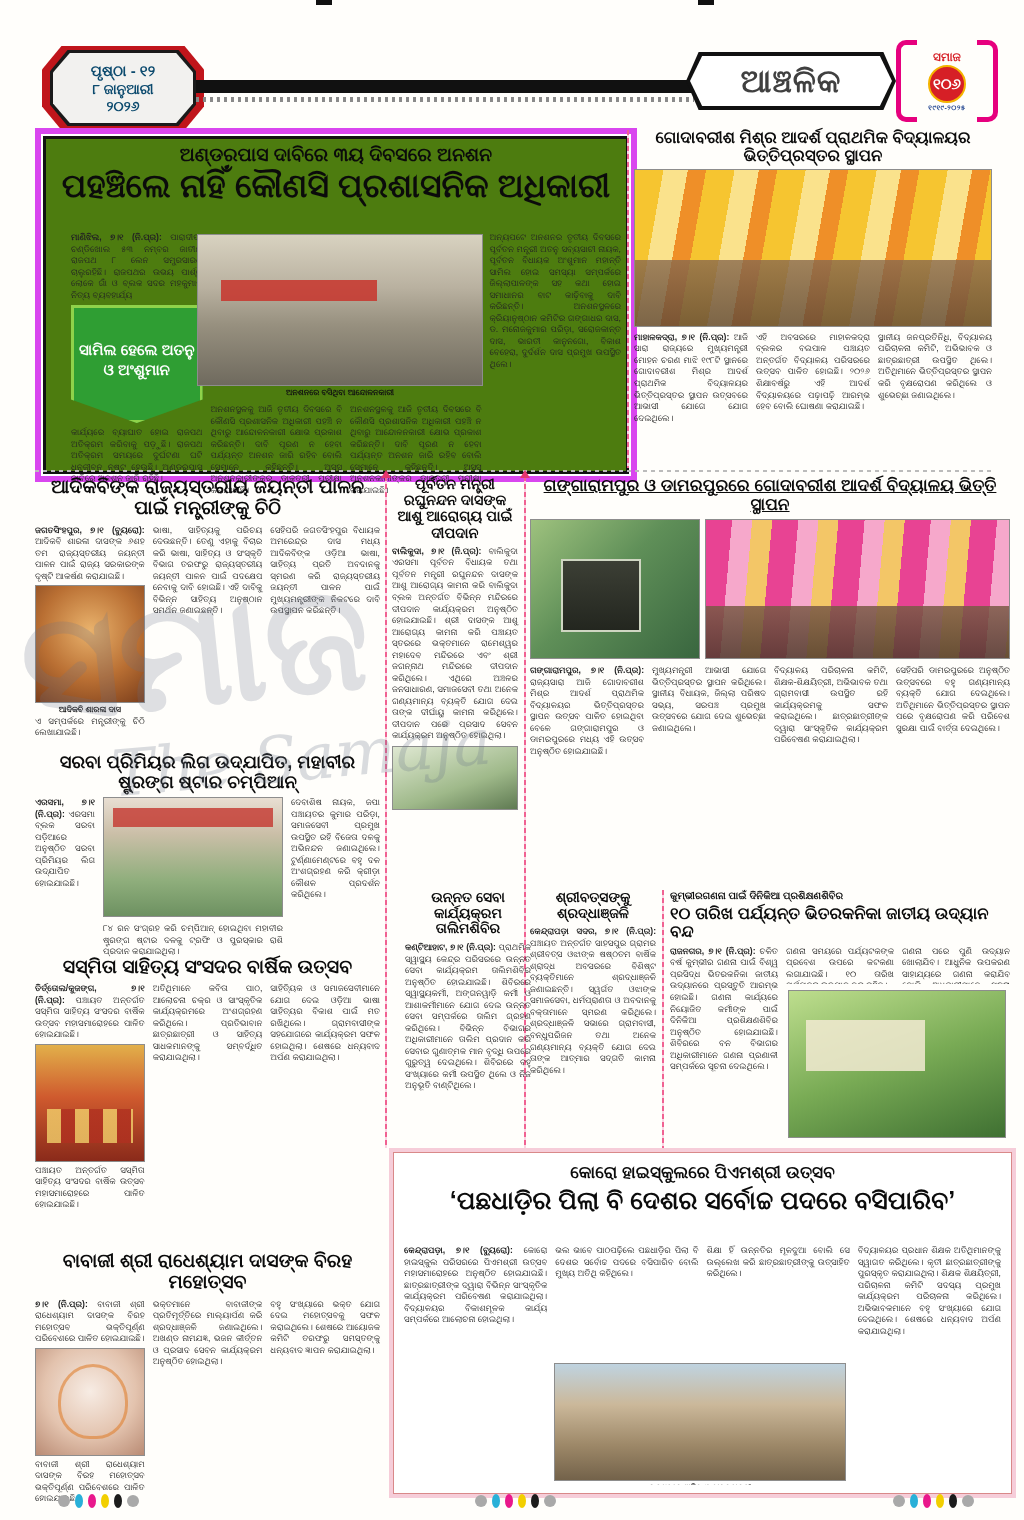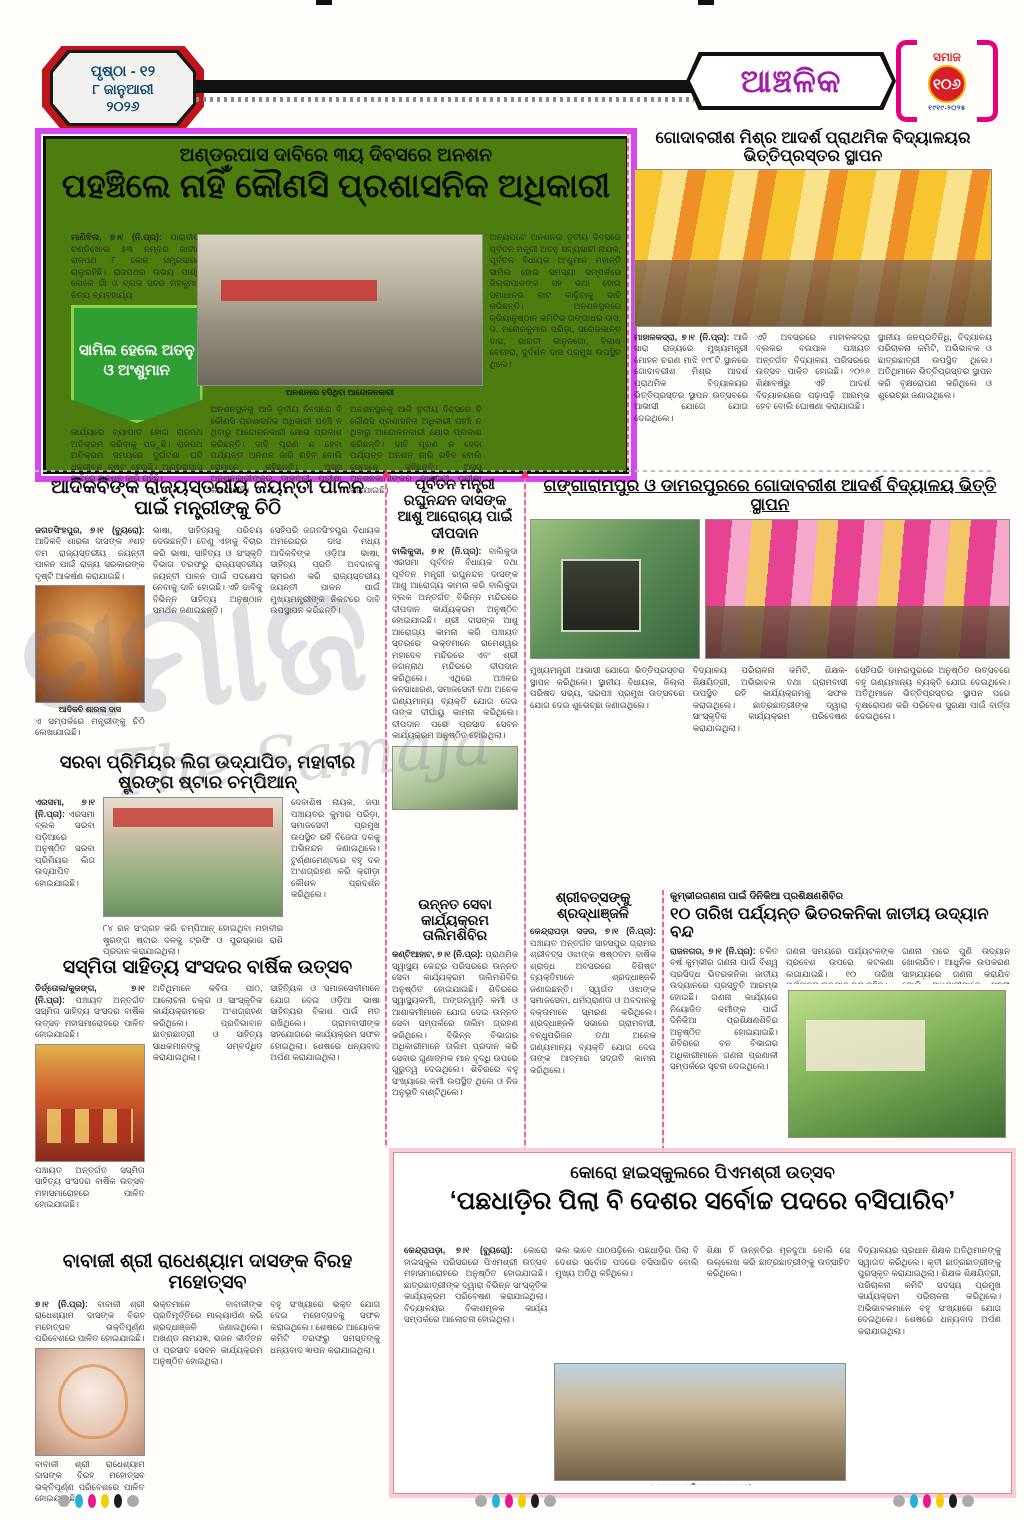--- a/index.html
+++ b/index.html
@@ -16,21 +16,21 @@
       display:flex;flex-direction:column;align-items:center;justify-content:center;gap:1px;}
   .badge-face div{font-weight:bold;color:#0c4a6e;line-height:1.15;}
   .hdr-bar{position:absolute;left:196px;top:80px;width:498px;height:13px;background:#111;}
   .hdr-dots{position:absolute;left:196px;top:97px;width:498px;height:5px;
       background:repeating-linear-gradient(90deg,#8a8a8a 0 3px,transparent 3px 7px);}
   .section-outer{position:absolute;left:686px;top:52px;width:210px;height:58px;background:#111;
       clip-path:polygon(6% 0,94% 0,100% 50%,94% 100%,6% 100%,0 50%);}
   .section-inner{position:absolute;left:4px;top:4px;right:4px;bottom:4px;background:#fff;
       clip-path:polygon(6% 0,94% 0,100% 50%,94% 100%,6% 100%,0 50%);
       display:flex;align-items:center;justify-content:center;}
-  .section-title{font-size:32px;font-weight:bold;color:#a21caf;letter-spacing:1px;}
+  .section-title{font-size:32px;font-weight:bold;color:#404040;letter-spacing:1px;}
   .logo{position:absolute;left:896px;top:40px;width:102px;height:82px;}
   .logo .bracket{position:absolute;top:0;bottom:0;width:16px;border:5px solid #e6007e;}
   .logo .bl{left:0;border-right:none;border-radius:10px 0 0 10px;}
   .logo .br{right:0;border-left:none;border-radius:0 10px 10px 0;}
   .logo-stack{position:absolute;left:16px;right:16px;top:2px;bottom:2px;display:flex;
       flex-direction:column;align-items:center;justify-content:center;}
   .logo-name{font-size:12px;font-weight:bold;color:#d61f26;}
   .logo-circle{width:34px;height:34px;border-radius:50%;background:#d61f26;color:#fff;
       display:flex;align-items:center;justify-content:center;font-weight:bold;font-size:15px;
       border:2px solid #f4b400;margin:1px 0;}
@@ -214,20 +214,24 @@
   </div>
 
   <div style="position:absolute;left:530px;top:476px;width:480px;height:408px;">
     <div class="headline" style="font-size:17px;text-decoration:underline;">ଗଙ୍ଗାରାମପୁର ଓ ଡାମରପୁରରେ ଗୋଦାବରୀଶ ଆଦର୍ଶ ବିଦ୍ୟାଳୟ ଭିତ୍ତି ସ୍ଥାପନ</div>
     <div style="display:flex;gap:5px;margin-top:5px;">
       <div class="photo ph-stone" style="width:170px;height:140px;"></div>
       <div class="photo ph-pink" style="flex:1;height:140px;"></div>
     </div>
     <div class="cols body-text" style="margin-top:6px;height:226px;overflow:hidden;">
       <div class="col">
+        <span class="dl">ଗଙ୍ଗାରାମପୁର, ୭।୧ (ନି.ପ୍ର):</span>
+        <span>ରାଜ୍ୟସାରା ଆଜି ଗୋଦାବରୀଶ ମିଶ୍ର ଆଦର୍ଶ ପ୍ରାଥମିକ ବିଦ୍ୟାଳୟର ଭିତ୍ତିପ୍ରସ୍ତର ସ୍ଥାପନ ଉତ୍ସବ ପାଳିତ ହୋଇଥିବା ବେଳେ ଗଙ୍ଗାରାମପୁର ଓ ଡାମରପୁରରେ ମଧ୍ୟ ଏହି ଉତ୍ସବ ଅନୁଷ୍ଠିତ ହୋଇଯାଇଛି।</span>
+      </div>
+      <div class="col">
         <span>ମୁଖ୍ୟମନ୍ତ୍ରୀ ଆଭାସୀ ଯୋଗେ ଭିତ୍ତିପ୍ରସ୍ତର ସ୍ଥାପନ କରିଥିଲେ। ସ୍ଥାନୀୟ ବିଧାୟକ, ଜିଲ୍ଲା ପରିଷଦ ସଭ୍ୟ, ସରପଞ୍ଚ ପ୍ରମୁଖ ଉତ୍ସବରେ ଯୋଗ ଦେଇ ଶୁଭେଚ୍ଛା ଜଣାଇଥିଲେ।</span>
       </div>
       <div class="col">
         <span>ବିଦ୍ୟାଳୟ ପରିଚାଳନା କମିଟି, ଶିକ୍ଷକ-ଶିକ୍ଷୟିତ୍ରୀ, ଅଭିଭାବକ ତଥା ଗ୍ରାମବାସୀ ଉପସ୍ଥିତ ରହି କାର୍ଯ୍ୟକ୍ରମକୁ ସଫଳ କରାଇଥିଲେ। ଛାତ୍ରଛାତ୍ରୀଙ୍କ ଦ୍ୱାରା ସାଂସ୍କୃତିକ କାର୍ଯ୍ୟକ୍ରମ ପରିବେଷଣ କରାଯାଇଥିଲା।</span>
       </div>
       <div class="col">
         <span>ସେହିପରି ଡାମରପୁରରେ ଅନୁଷ୍ଠିତ ଉତ୍ସବରେ ବହୁ ଗଣ୍ୟମାନ୍ୟ ବ୍ୟକ୍ତି ଯୋଗ ଦେଇଥିଲେ। ଅତିଥିମାନେ ଭିତ୍ତିପ୍ରସ୍ତର ସ୍ଥାପନ ପରେ ବୃକ୍ଷରୋପଣ କରି ପରିବେଶ ସୁରକ୍ଷା ପାଇଁ ବାର୍ତ୍ତା ଦେଇଥିଲେ।</span>
       </div>
     </div>
   </div>
@@ -280,21 +284,21 @@
       </div>
       <div class="col">
         <span>ଭକ୍ତମାନେ ବାବାଜୀଙ୍କ ପ୍ରତିମୂର୍ତ୍ତିରେ ମାଲ୍ୟାର୍ପଣ କରି ଶ୍ରଦ୍ଧାଞ୍ଜଳି ଜଣାଇଥିଲେ। ଅଖଣ୍ଡ ନାମଯଜ୍ଞ, ଭଜନ କୀର୍ତ୍ତନ ଓ ପ୍ରସାଦ ସେବନ କାର୍ଯ୍ୟକ୍ରମ ଅନୁଷ୍ଠିତ ହୋଇଥିଲା।</span>
       </div>
       <div class="col">
         <span>ବହୁ ସଂଖ୍ୟାରେ ଭକ୍ତ ଯୋଗ ଦେଇ ମହୋତ୍ସବକୁ ସଫଳ କରାଇଥିଲେ। ଶେଷରେ ଆୟୋଜକ କମିଟି ତରଫରୁ ସମସ୍ତଙ୍କୁ ଧନ୍ୟବାଦ ଜ୍ଞାପନ କରାଯାଇଥିଲା।</span>
       </div>
     </div>
   </div>
 
-  <div style="position:absolute;left:392px;top:890px;width:126px;height:258px;margin-top:7px;">
+  <div style="position:absolute;left:405px;top:890px;width:126px;height:258px;">
     <div class="headline" style="font-size:14px;">ଉନ୍ନତ ସେବା କାର୍ଯ୍ୟକ୍ରମ ତାଲିମଶିବିର</div>
     <div class="body-text" style="margin-top:5px;">
       <span class="dl">କଣ୍ଟିଆହାଟ, ୭।୧ (ନି.ପ୍ର):</span>
       <span>ପ୍ରାଥମିକ ସ୍ୱାସ୍ଥ୍ୟ କେନ୍ଦ୍ର ପରିସରରେ ଉନ୍ନତ ସେବା କାର୍ଯ୍ୟକ୍ରମ ତାଲିମଶିବିର ଅନୁଷ୍ଠିତ ହୋଇଯାଇଛି। ଶିବିରରେ ସ୍ୱାସ୍ଥ୍ୟକର୍ମୀ, ଅଙ୍ଗନୱାଡ଼ି କର୍ମୀ ଓ ଆଶାକର୍ମୀମାନେ ଯୋଗ ଦେଇ ଉନ୍ନତ ସେବା ସମ୍ପର୍କରେ ତାଲିମ ଗ୍ରହଣ କରିଥିଲେ। ବିଭିନ୍ନ ବିଭାଗର ଅଧିକାରୀମାନେ ତାଲିମ ପ୍ରଦାନ କରି ସେବାର ଗୁଣାତ୍ମକ ମାନ ବୃଦ୍ଧି ଉପରେ ଗୁରୁତ୍ୱ ଦେଇଥିଲେ। ଶିବିରରେ ବହୁ ସଂଖ୍ୟାରେ କର୍ମୀ ଉପସ୍ଥିତ ଥିଲେ ଓ ନିଜ ଅନୁଭୂତି ବାଣ୍ଟିଥିଲେ।</span>
     </div>
   </div>
 
   <div style="position:absolute;left:530px;top:890px;width:126px;height:258px;">
     <div class="headline" style="font-size:14px;">ଶ୍ରୀବତ୍ସଙ୍କୁ ଶ୍ରଦ୍ଧାଞ୍ଜଳି</div>
     <div class="body-text" style="margin-top:5px;">

